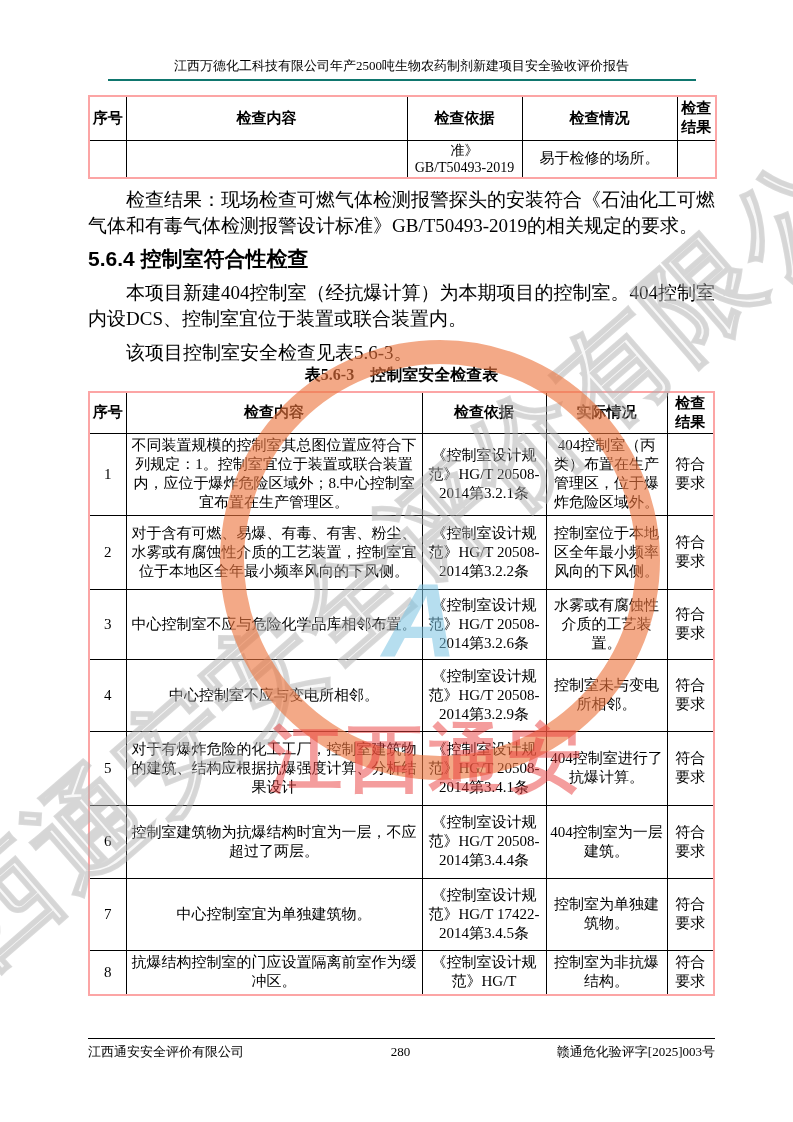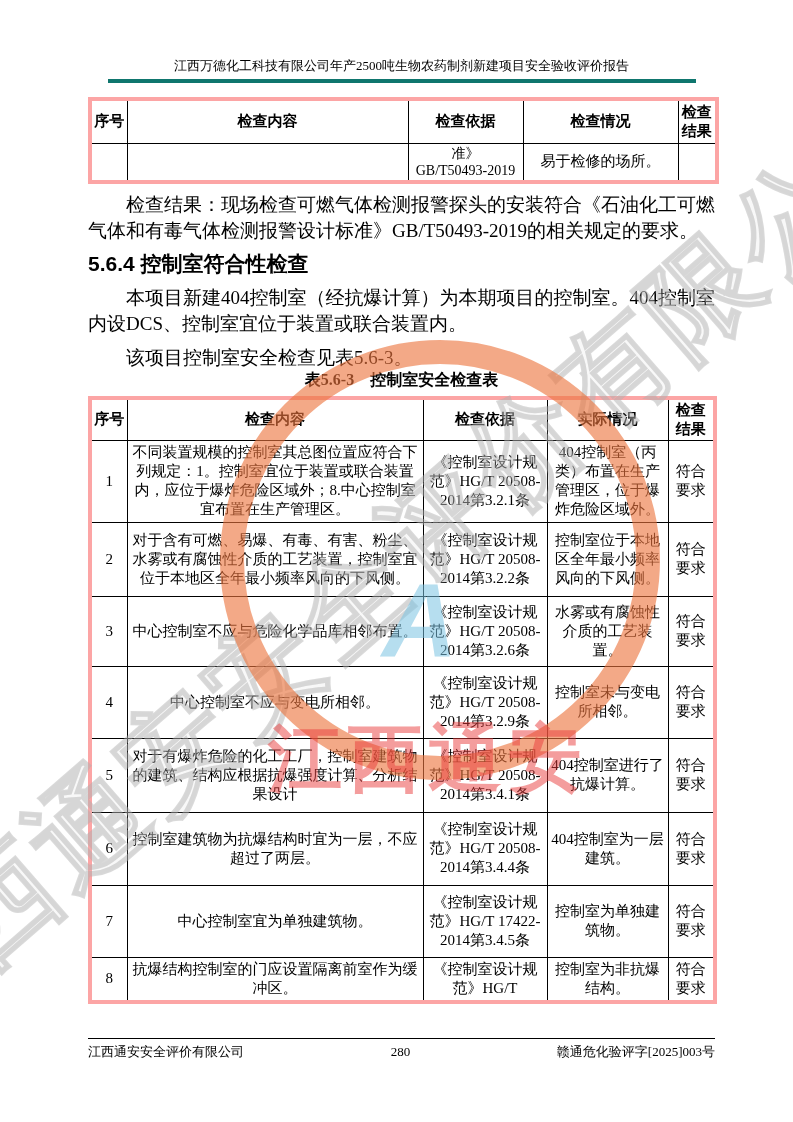--- a/index.html
+++ b/index.html
@@ -21,31 +21,31 @@
   }
 
   
   .doc-header {
     width: 588px;
     margin: 0 auto 14px auto;
     text-align: center;
     font-size: 13px;
     line-height: 16px;
     padding-bottom: 5px;
-    border-bottom: 4px solid #0f766e;
+    border-bottom: 2px solid #0f766e;
     letter-spacing: 0px;
     white-space: nowrap;
   }
 
   
   table {
     border-collapse: collapse;
     width: 100%;
     table-layout: fixed;
-    border: 4px solid #fca5a5;
+    border: 2px solid #fca5a5;
   }
   th, td {
     border: 1px solid #000;
     text-align: center;
     vertical-align: middle;
     padding: 1px 2px;
     font-size: 15px;
     line-height: 19px;
     overflow: hidden;
   }

